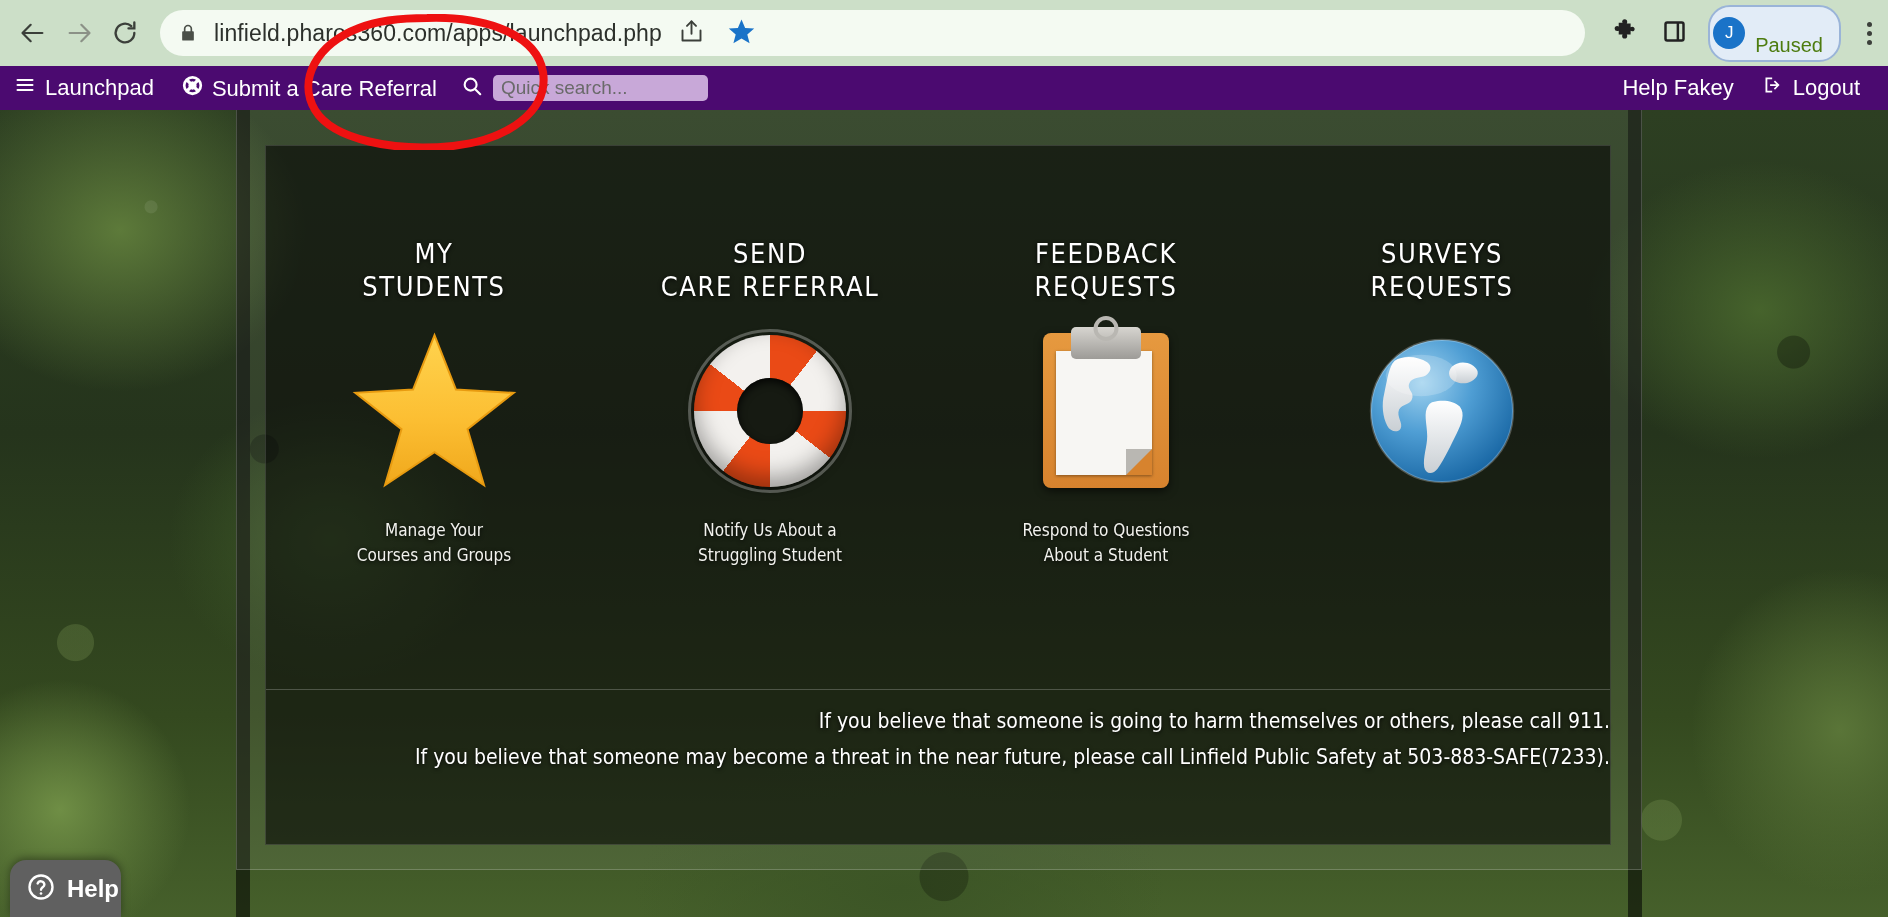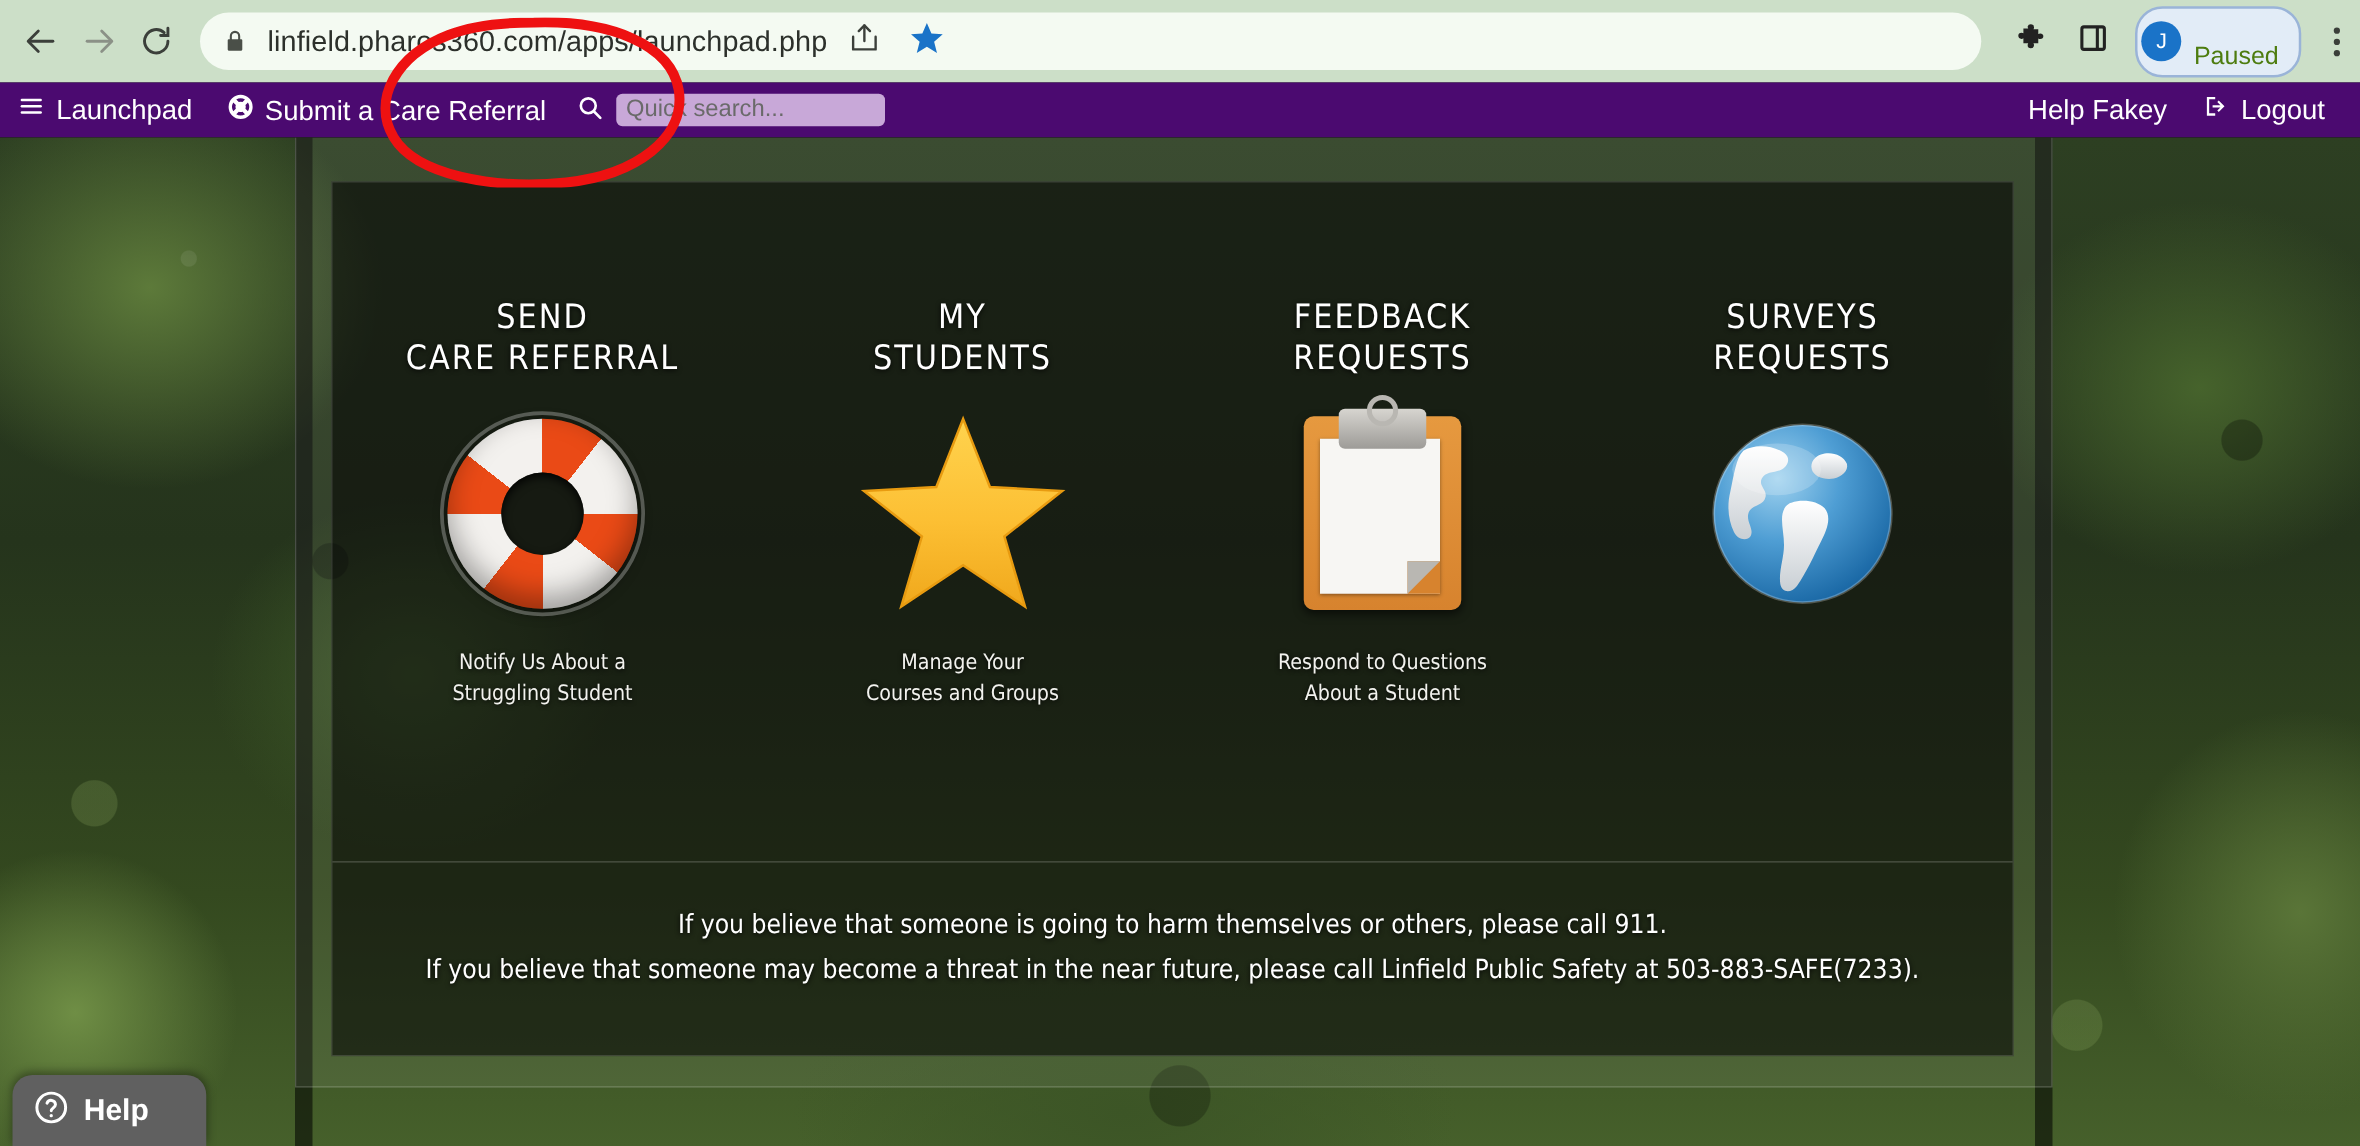--- a/index.html
+++ b/index.html
@@ -230,35 +230,35 @@
   }
 
   
   .globe { width: 148px; height: 148px; display: block; }
 
   
   .panel-footer {
     position: absolute; left: 0; bottom: 0;
     width: 100%; height: 155px;
     border-top: 1px solid rgba(255,255,255,.22);
-    padding-top: 36px;
-    text-align: center;
+    padding-top: 18px;
+    text-align: right;
   }
   .notice {
     font-size: 21px; color: #ffffff;
     line-height: 1.32;
     margin-bottom: 8px;
     text-shadow: 0 1px 4px rgba(0,0,0,.95);
     font-family: "DejaVu Sans Condensed", "Liberation Sans", sans-serif;
   }
 
   
   .help-btn {
     position: absolute; left: 10px; bottom: 0;
-    width: 155px; height: 57px;
+    width: 111px; height: 57px;
     background: #606060;
     border-radius: 16px 16px 0 0;
     display: flex; align-items: center; gap: 11px;
     padding: 0 16px;
     color: #fff;
     box-shadow: 0 -2px 8px rgba(0,0,0,.4);
   }
   .help-label { font-size: 24px; font-weight: bold; }
 
   
@@ -399,48 +399,48 @@
 <div class="page">
 
   <div class="film-left"></div>
   <div class="film-right"></div>
 
   <div class="outer-frame"></div>
 
   <div class="panel">
 
     <div class="tiles">
-
-      <div class="tile">
-        <div class="tile-title">SEND
-CARE REFERRAL</div>
-        <div class="tile-icon">
-          <div class="ring"></div>
-        </div>
-        <div class="tile-sub">Notify Us About a
-Struggling Student</div>
-      </div>
 
       <div class="tile">
         <div class="tile-title">MY
 STUDENTS</div>
         <div class="tile-icon">
           <svg class="star" viewBox="0 0 100 96">
             <defs>
               <linearGradient id="starg" x1="0" y1="0" x2="0" y2="1">
                 <stop offset="0%" stop-color="#ffd34e"></stop>
                 <stop offset="55%" stop-color="#fcbf33"></stop>
                 <stop offset="100%" stop-color="#f0a81c"></stop>
               </linearGradient>
             </defs>
             <polygon points="50,2 63,35 98,37 70,59 80,93 50,73 20,93 30,59 2,37 37,35" fill="url(#starg)" stroke="#e89b10" stroke-width="1.2"></polygon>
           </svg>
         </div>
         <div class="tile-sub">Manage Your
 Courses and Groups</div>
+      </div>
+
+      <div class="tile">
+        <div class="tile-title">SEND
+CARE REFERRAL</div>
+        <div class="tile-icon">
+          <div class="ring"></div>
+        </div>
+        <div class="tile-sub">Notify Us About a
+Struggling Student</div>
       </div>
 
       <div class="tile">
         <div class="tile-title">FEEDBACK
 REQUESTS</div>
         <div class="tile-icon">
           <div class="clip">
             <div class="clip-board"></div>
             <div class="clip-paper"></div>
             <div class="clip-top"></div>

